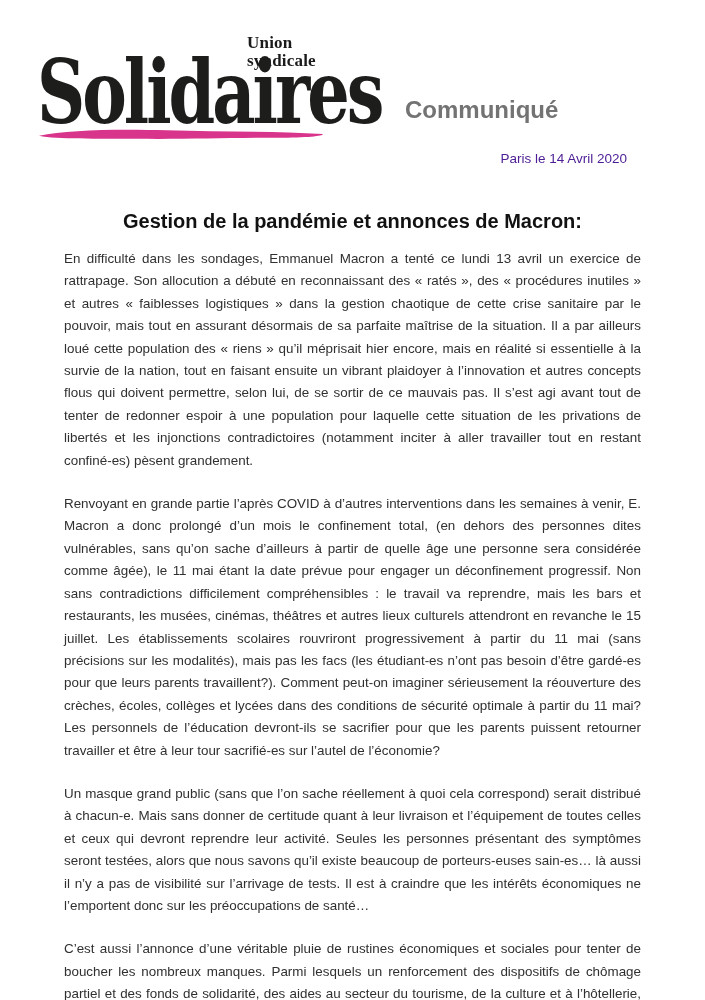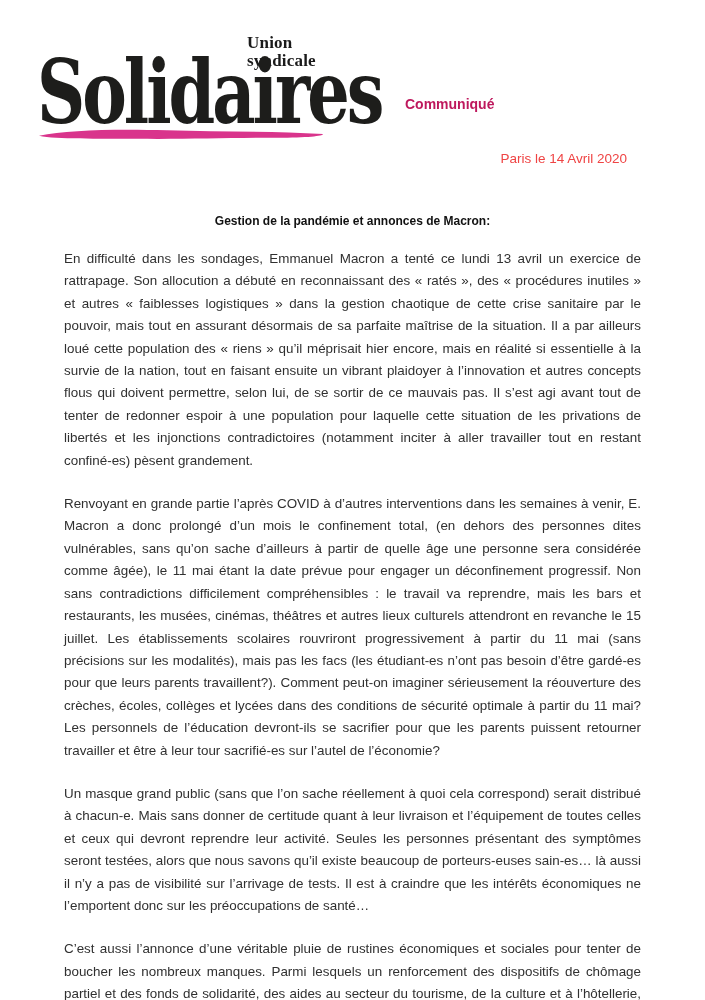--- a/index.html
+++ b/index.html
@@ -24,31 +24,31 @@
   .logo-wordmark{
     position:absolute;left:0;top:20px;height:88px;
     font-family:"DejaVu Serif",serif;
     font-weight:700;font-size:88px;line-height:88px;
     letter-spacing:-4px;color:#1d1d1b;white-space:nowrap;
     transform:scaleX(0.76);transform-origin:left top;
   }
   .logo-stroke{position:absolute;left:0;top:97px;width:288px;height:17px;}
   .doc-type{
     position:absolute;left:405px;top:96px;
-    font-weight:700;font-size:14px;color:#be185d;
+    font-weight:700;font-size:24px;color:#737373;
   }
   .dateline{
     position:absolute;top:151px;right:78px;
-    font-size:13.5px;color:#ef4444;
+    font-size:13.5px;color:#4c1d95;
   }
   
   .title{
     margin:0;padding:0 40px;
     text-align:center;
-    font-size:12px;line-height:38px;
+    font-size:20px;line-height:38px;
     font-weight:700;color:#111;
   }
   
   .article{margin-top:8px;padding:0 64px;}
   .article p{
     margin:0 0 21px 0;
     font-size:13.4px;line-height:22.4px;
     text-align:justify;
     color:#303030;
   }

